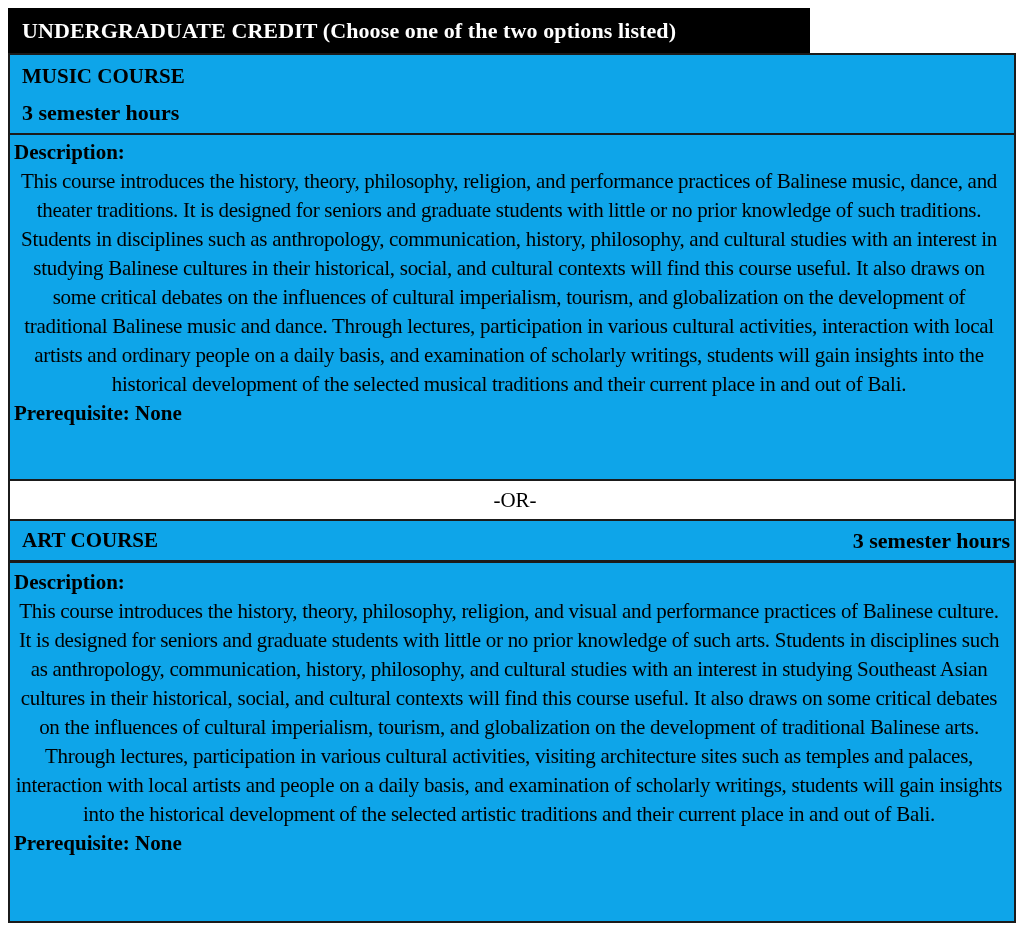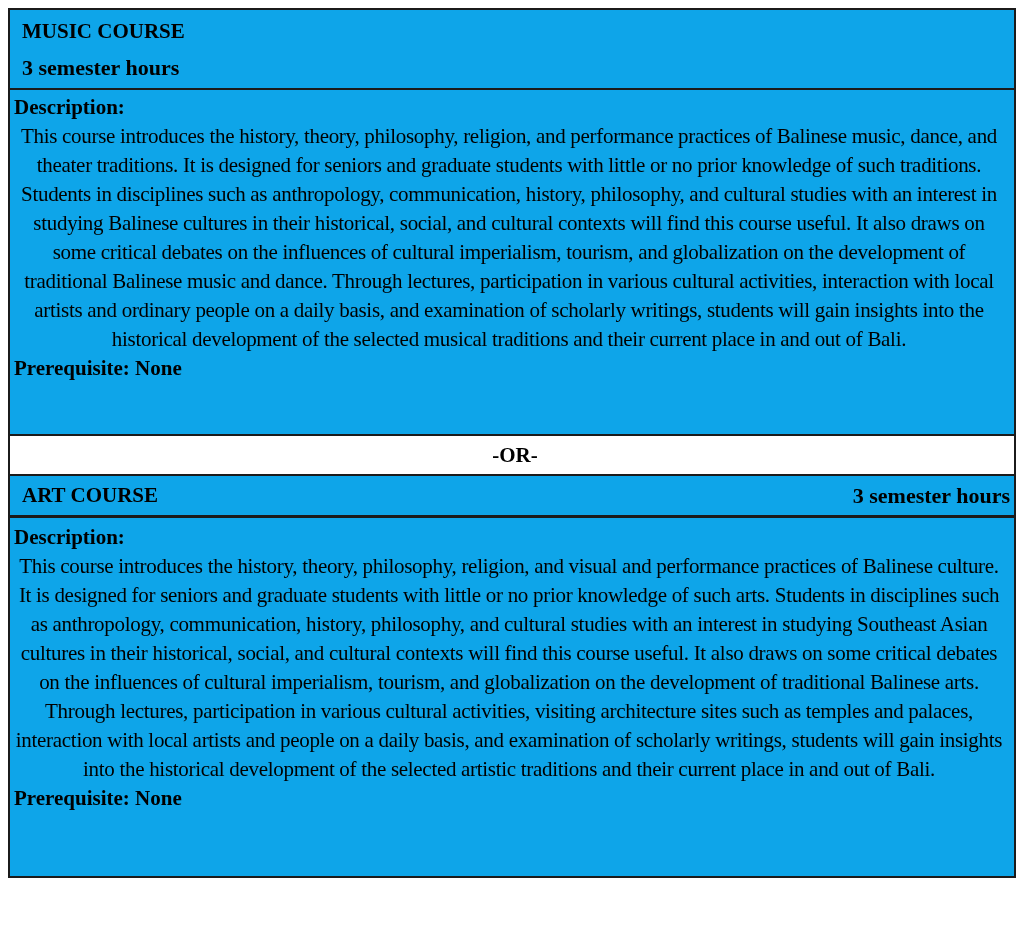--- a/index.html
+++ b/index.html
@@ -83,21 +83,21 @@
   }
   .row-or {
     height: 40px;
     background: #ffffff;
     border-bottom: 2px solid #1b1b1b;
     display: flex;
     align-items: center;
     justify-content: center;
   }
   .row-or span {
-    font-weight: bold;
+    font-weight: normal;
     font-size: 21px;
     margin-left: 6px;
   }
   .row-art-header {
     height: 42px;
     border-bottom: 3px solid #1b1b1b;
     display: flex;
     justify-content: space-between;
     align-items: center;
     padding: 0 4px 0 12px;
@@ -106,20 +106,23 @@
   .row-art-desc {
     height: 359px;
     padding-top: 5px;
   }
 </style>
 </head>
 <body>
 
 <div class="page">
 
+  <div class="black-bar">
+    <span>UNDERGRADUATE CREDIT (Choose one of the two options listed)</span>
+  </div>
 
   <div class="course-table">
 
     <div class="row row-gray row-music-header">
       <div class="cat-label">MUSIC COURSE</div>
       <div class="title-line">
         <span class="credit-hours">3 semester hours</span>
       </div>
     </div>
 

